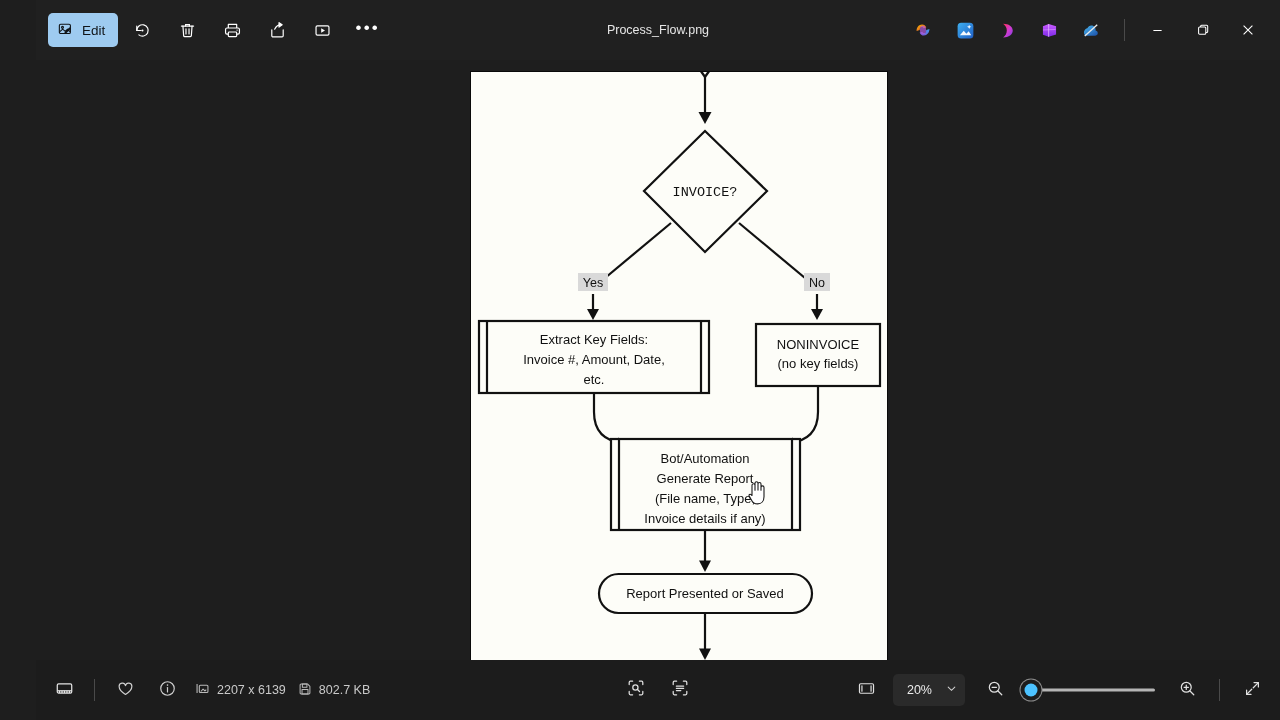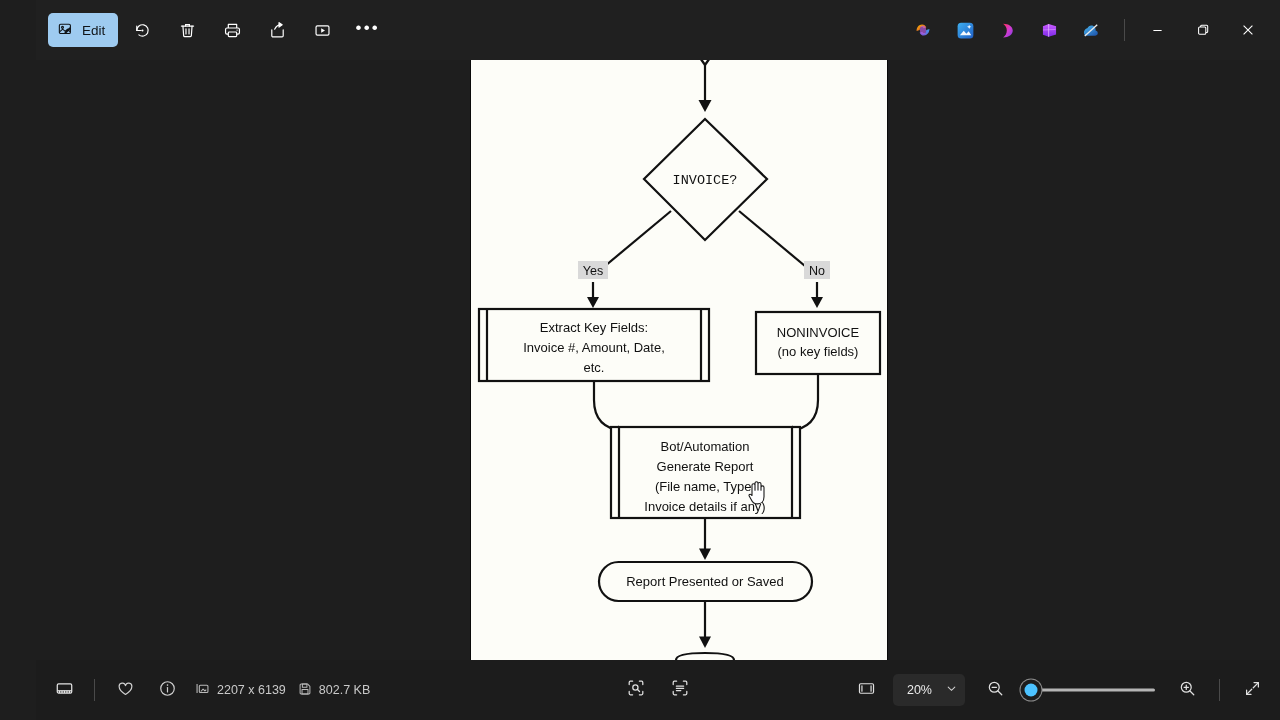--- a/index.html
+++ b/index.html
@@ -76,21 +76,21 @@
 
   
   .stage {
     flex: 1 1 auto;
     position: relative;
     background: #1e1e1e;
     overflow: hidden;
   }
   .image-canvas {
     position: absolute;
-    left: 435px; top: 0px;
+    left: 435px; top: 12px;
     width: 416px; height: 600px;
     background: #e5e5e5;
     box-shadow: 0 0 0 1px #0a0a0a;
   }
   .image-canvas svg { display:block; }
 
   .cursor-hand {
     position: absolute;
     left: 710px; top: 419px;
     width: 22px; height: 26px;
@@ -229,20 +229,21 @@
             <path d="M8.6 7.7l4 2.3-4 2.3z" fill="#fff" stroke="none"></path>
           </svg>
         </span>
       </div>
 
       <div class="tb-icon">
         <span class="dots">•••</span>
       </div>
     </div>
 
+    <div class="win-title">Process_Flow.png</div>
 
     <div class="tb-right">
 
       <div class="app-icon">
         <svg width="22" height="22" viewBox="0 0 24 24">
           <defs>
             <linearGradient id="cg1" x1="0" y1="0" x2="1" y2="1">
               <stop offset="0" stop-color="#f0b000"></stop>
                 <stop offset="1" stop-color="#e8503a"></stop>
             </linearGradient>

